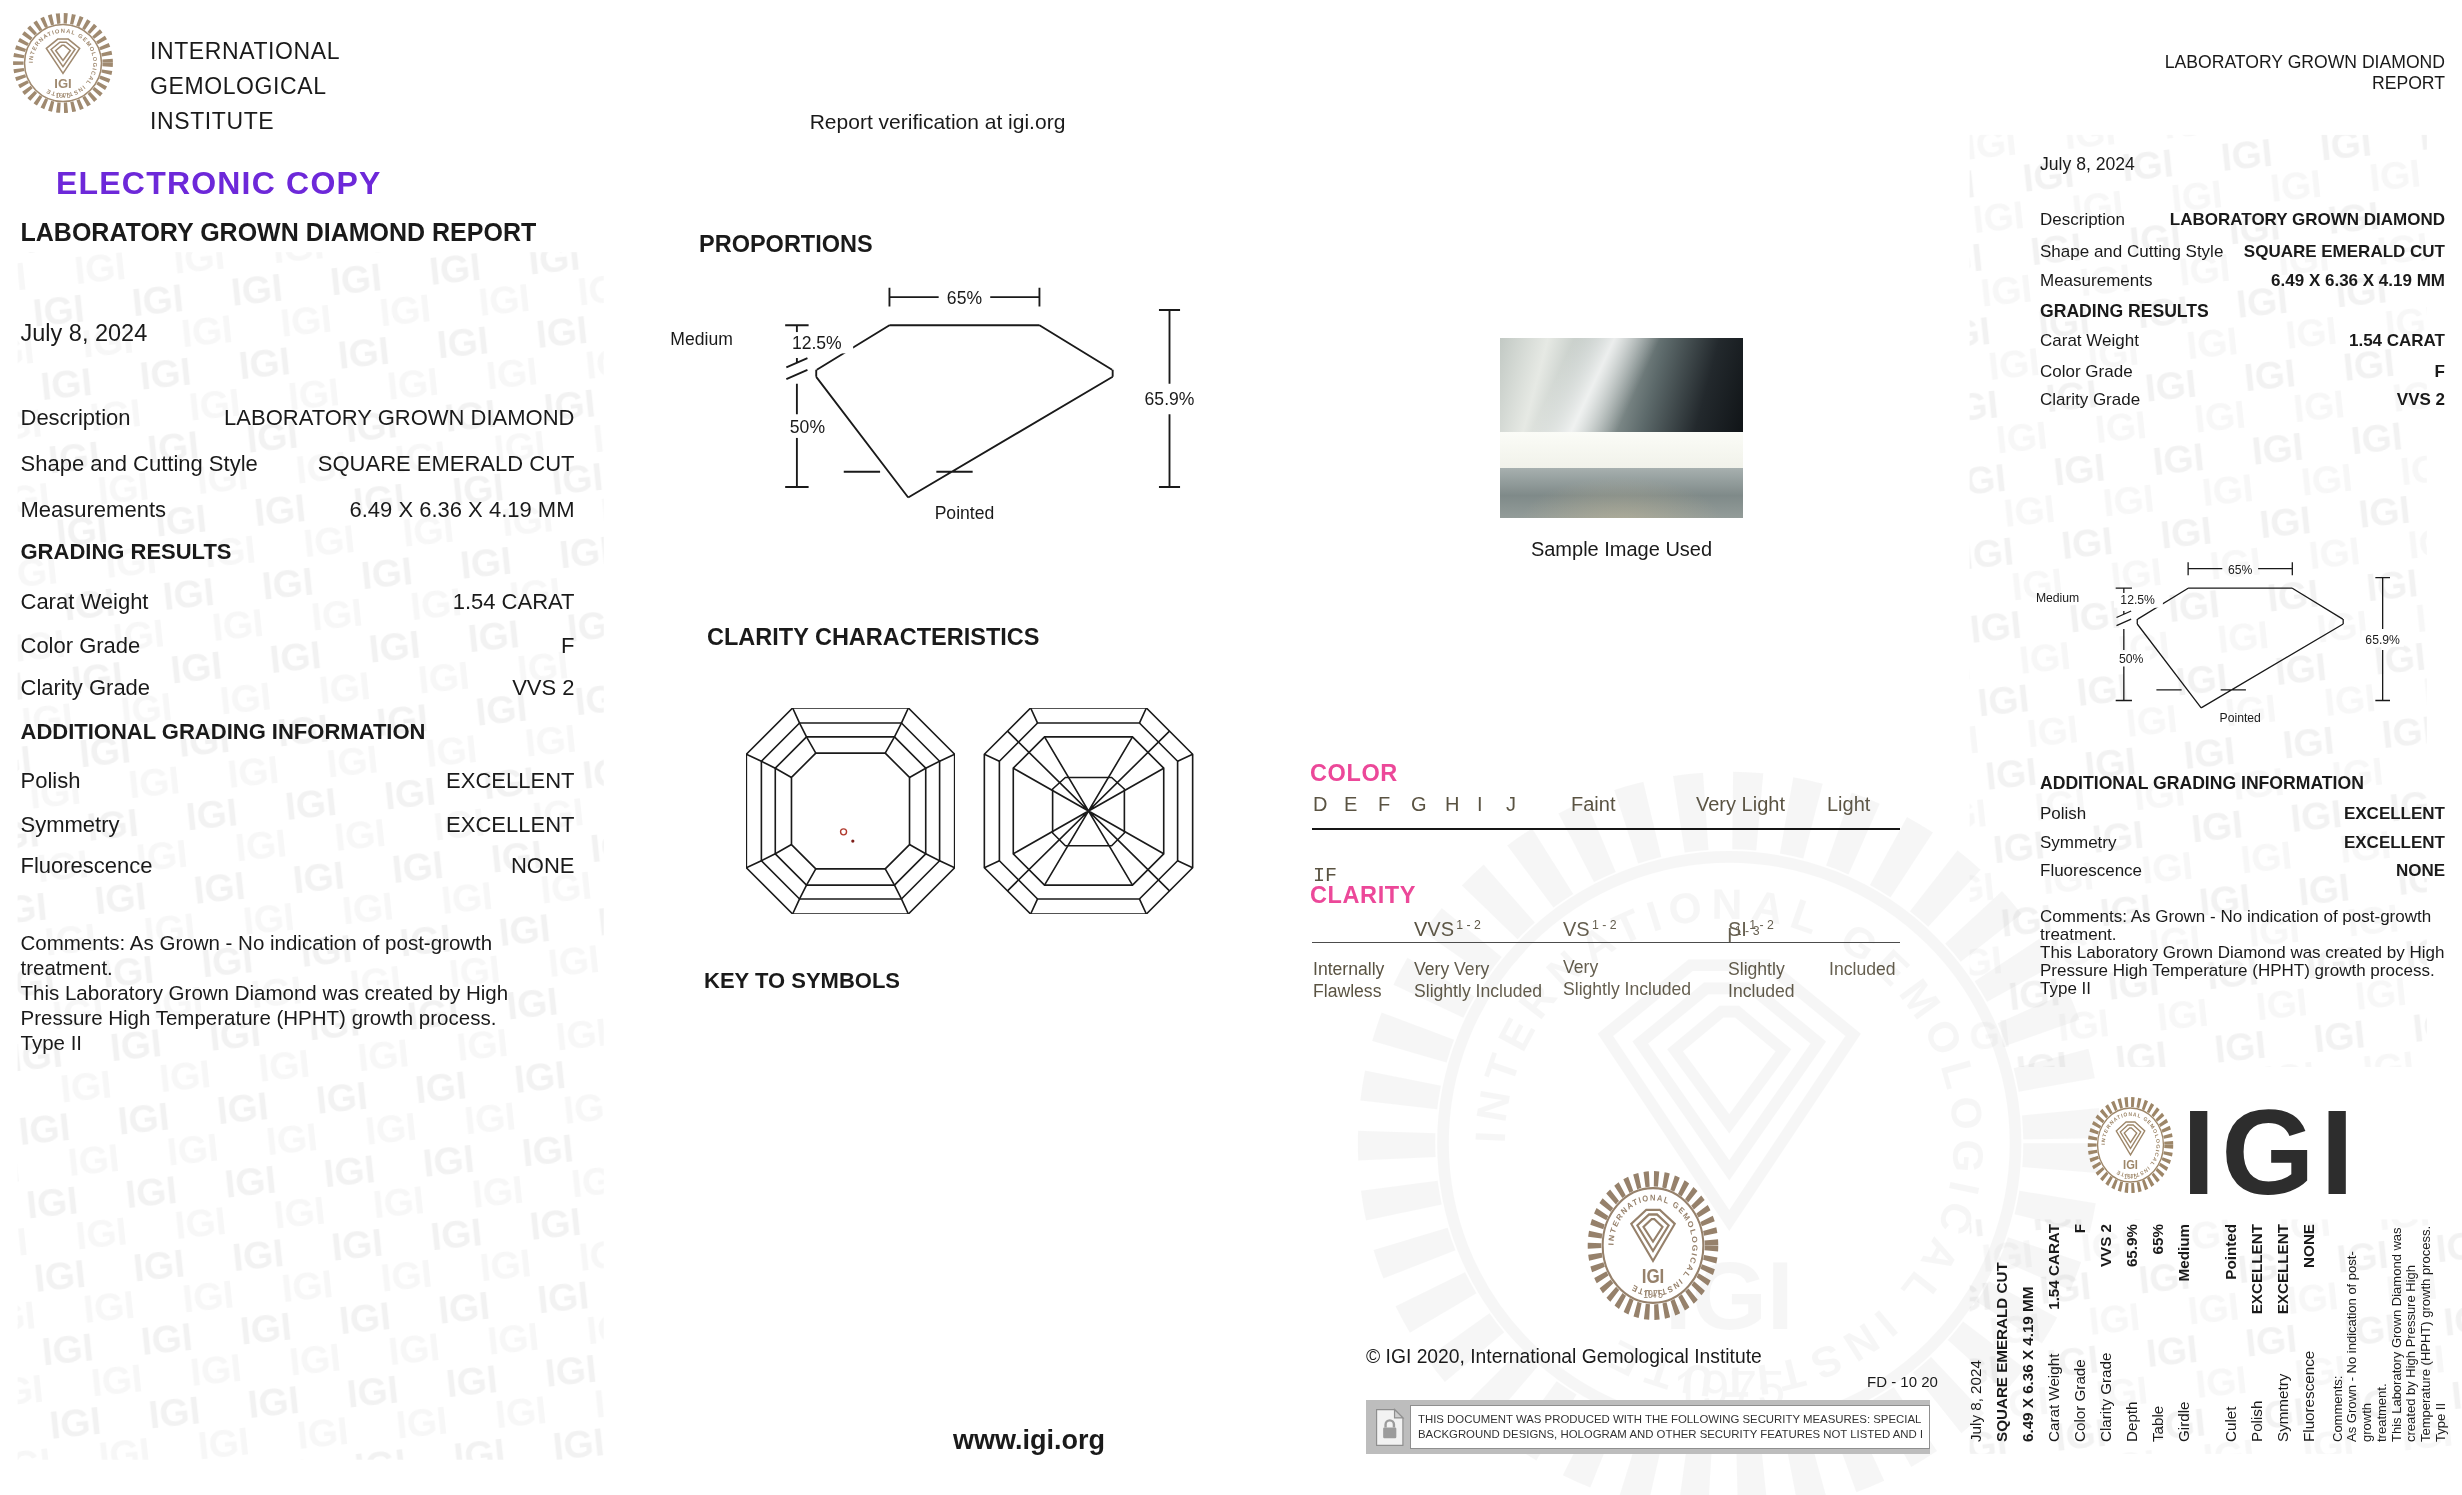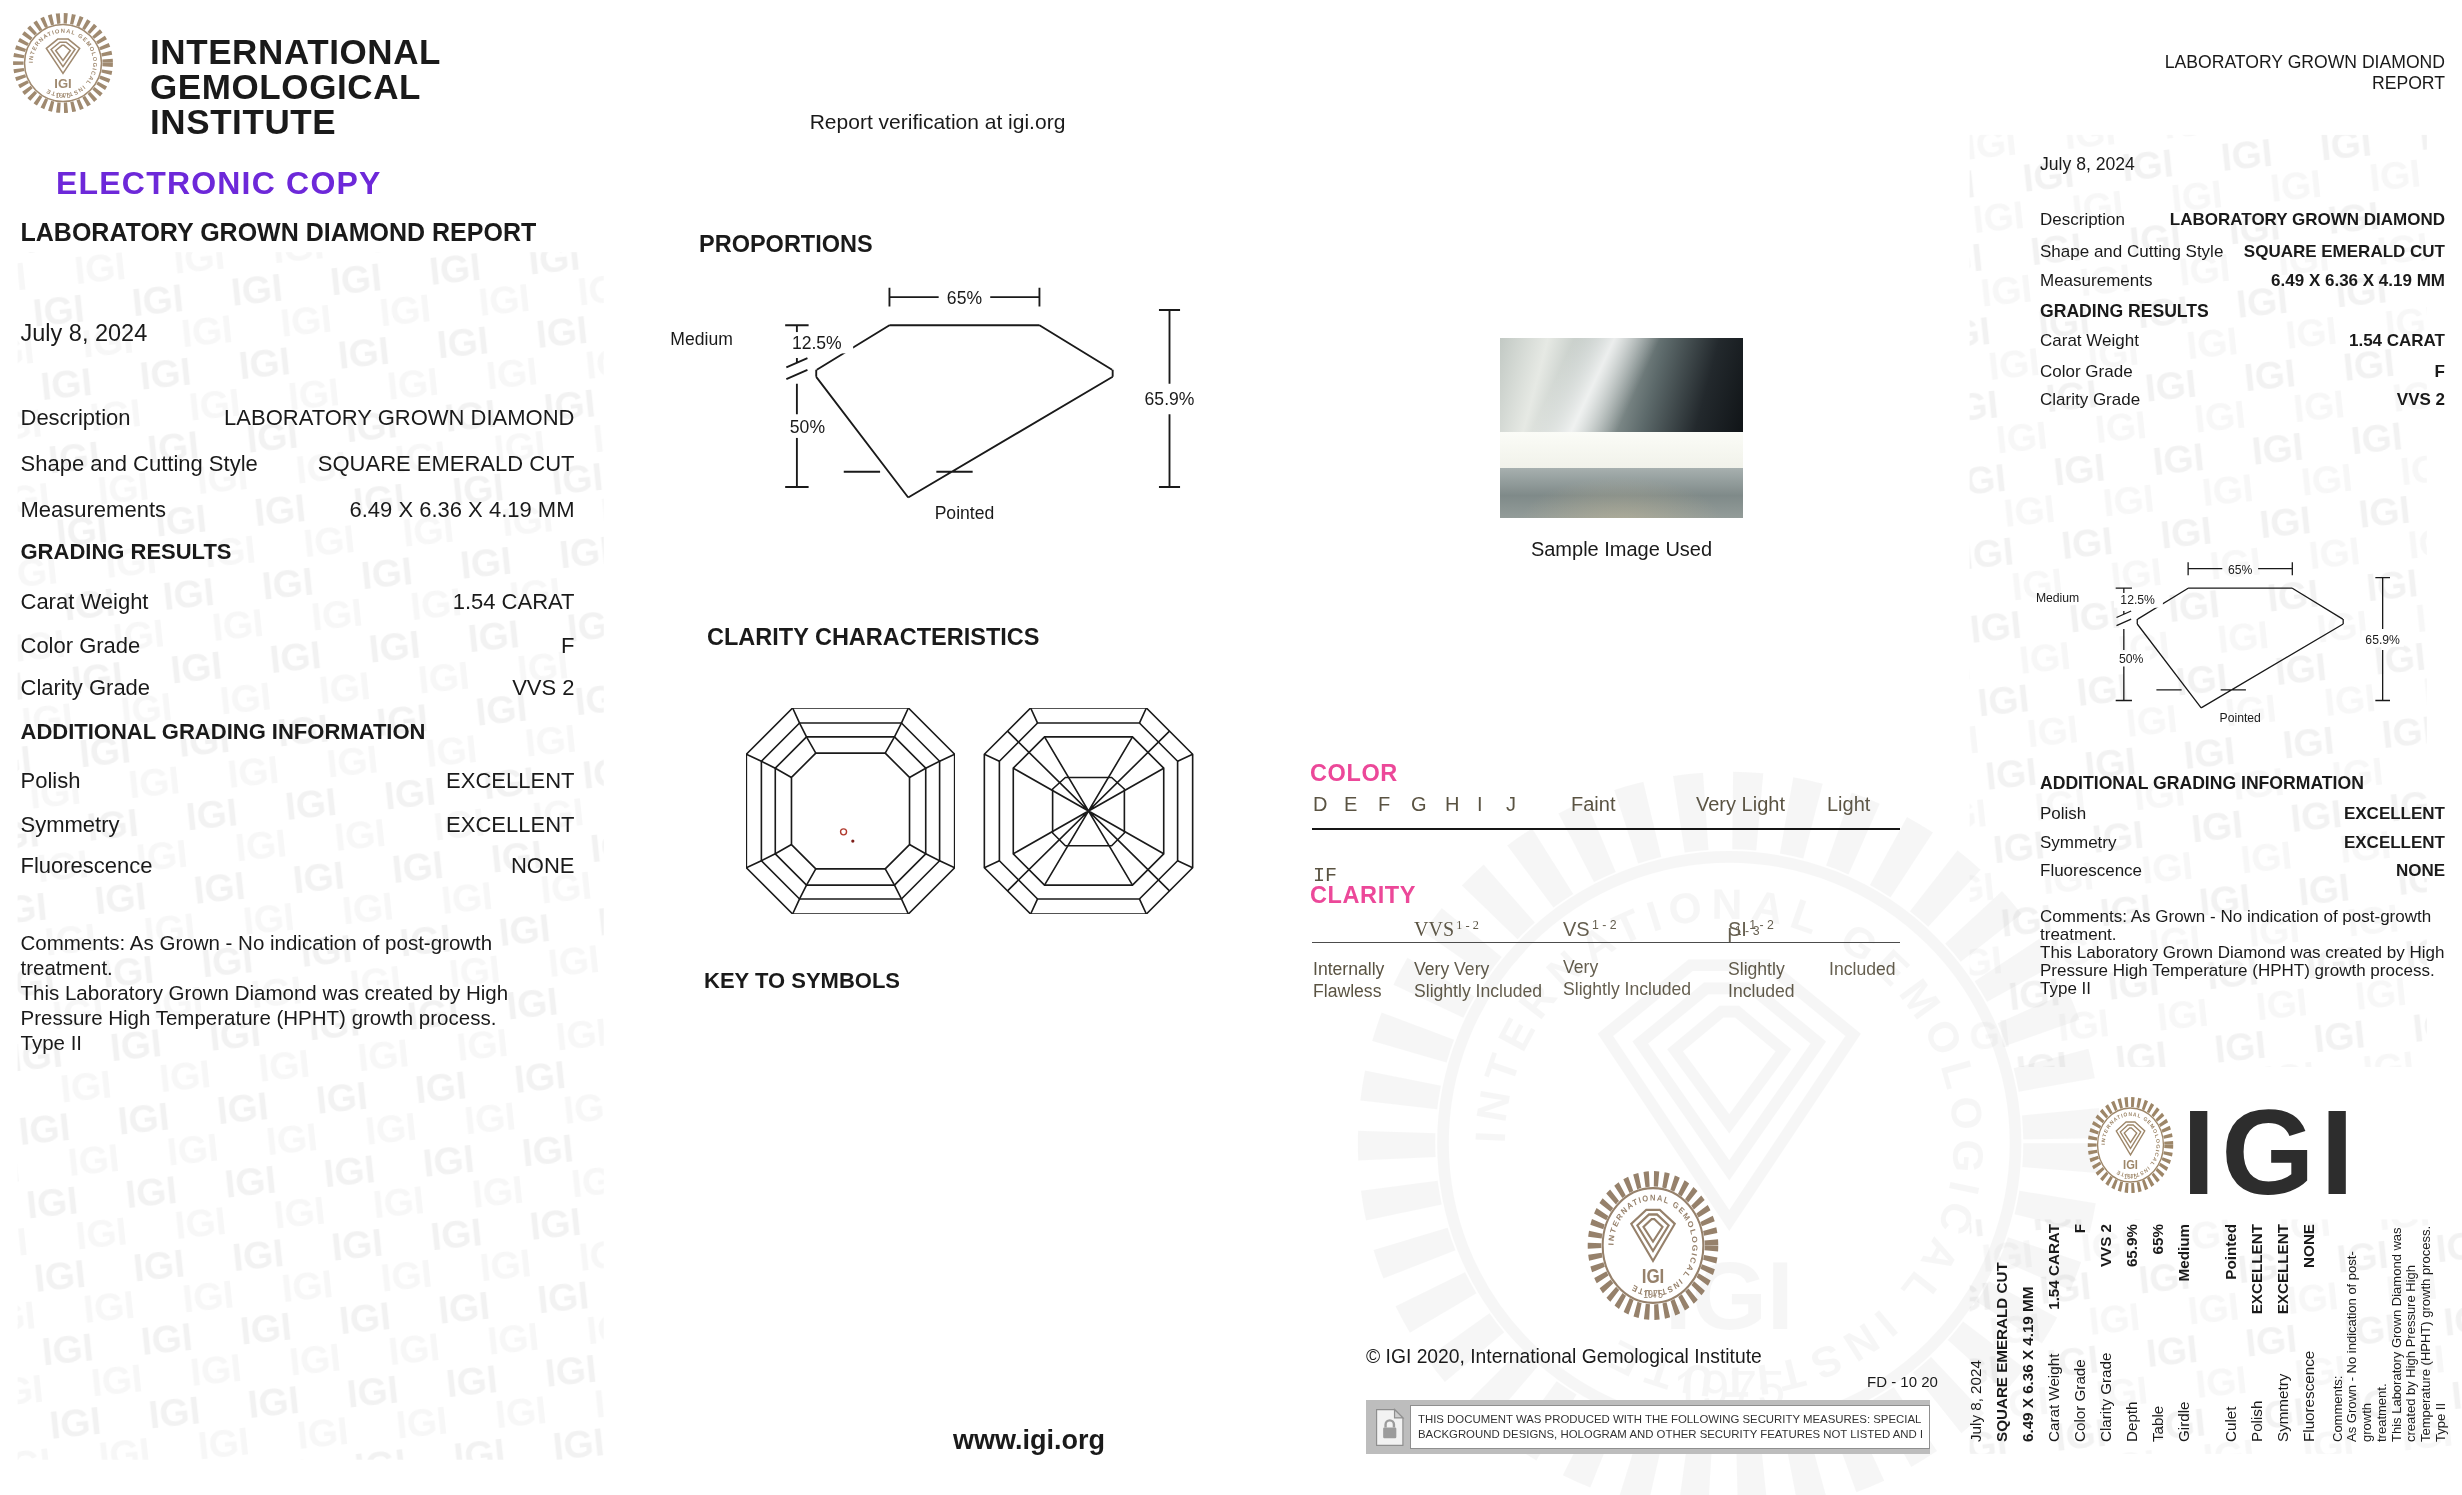--- a/index.html
+++ b/index.html
@@ -2,21 +2,21 @@
 <html style="font-size:9.4px"><head>
 <meta charset="utf-8">
 <style>
   html,body{margin:0;padding:0;background:#888;}
   #page{position:relative;width:2462px;height:1495px;background:#ffffff;overflow:hidden;
         font-family:"Liberation Sans",sans-serif;color:#1a1a1a;}
   .abs{position:absolute;}
   .z1{z-index:2;}
   #wm-svg{position:absolute;left:0;top:0;z-index:1;}
   
-  .brand-lines{left:150px;top:34px;font-size:35px;font-weight:bold;line-height:35px;letter-spacing:0.6px;}
+  .brand-lines{left:150px;top:34px;font-size:23px;font-weight:normal;line-height:35px;letter-spacing:0.6px;}
   .ecopy{left:56px;top:165px;font-size:32px;font-weight:bold;letter-spacing:1.2px;}
   .rpt-title{left:20.5px;top:218px;font-size:25px;font-weight:bold;}
   .date-l{left:20.5px;top:320px;font-size:23.5px;}
   .fieldrow{left:20.5px;width:554px;display:flex;justify-content:space-between;font-size:22px;}
   .sect-h{left:20.5px;font-size:22px;font-weight:bold;}
   .comments{left:20.5px;top:930px;width:539px;font-size:20.5px;line-height:25px;}
   
   .verify{left:750px;top:110px;width:375px;text-align:center;font-size:21px;}
   .prop-h{left:699px;top:231px;font-size:23.5px;font-weight:bold;}
   .cc-h{left:707px;top:624px;font-size:23.5px;font-weight:bold;}
@@ -250,21 +250,21 @@
   <span class="cletter" style="left:1477px;top:793px;">I</span>
   <span class="cletter" style="left:1506px;top:793px;">J</span>
   <span class="cletter" style="left:1571px;top:793px;">Faint</span>
   <span class="cletter" style="left:1696px;top:793px;">Very Light</span>
   <span class="cletter" style="left:1827px;top:793px;">Light</span>
   <div class="abs z1 hr1"></div>
 
   <div class="abs z1 scale-h" style="left:1310px;top:882px;">CLARITY</div>
   <span class="grade" style="left:1313px;top:864px;font-family:Liberation Mono, monospace;">
     <span>IF</span></span>
-  <span class="grade" style="left:1414px;top:918px;font-family:Liberation Serif, serif;">
+  <span class="grade" style="left:1414px;top:918px;">
     <span>VVS</span><span class="sup">1 - 2</span></span>
   <span class="grade" style="left:1563px;top:918px;">
     <span>VS</span><span class="sup">1 - 2</span></span>
   <span class="grade" style="left:1728px;top:918px;">
     <span>SI</span><span class="sup">1 - 2</span></span>
   <span class="grade" style="left:1727px;top:918px;margin-top:6px;">
     <span>I</span><span class="sup">1 - 3</span></span>
   <div class="abs z1 hr2"></div>
 
   <div class="cdesc" style="left:1313px;top:958px;">

